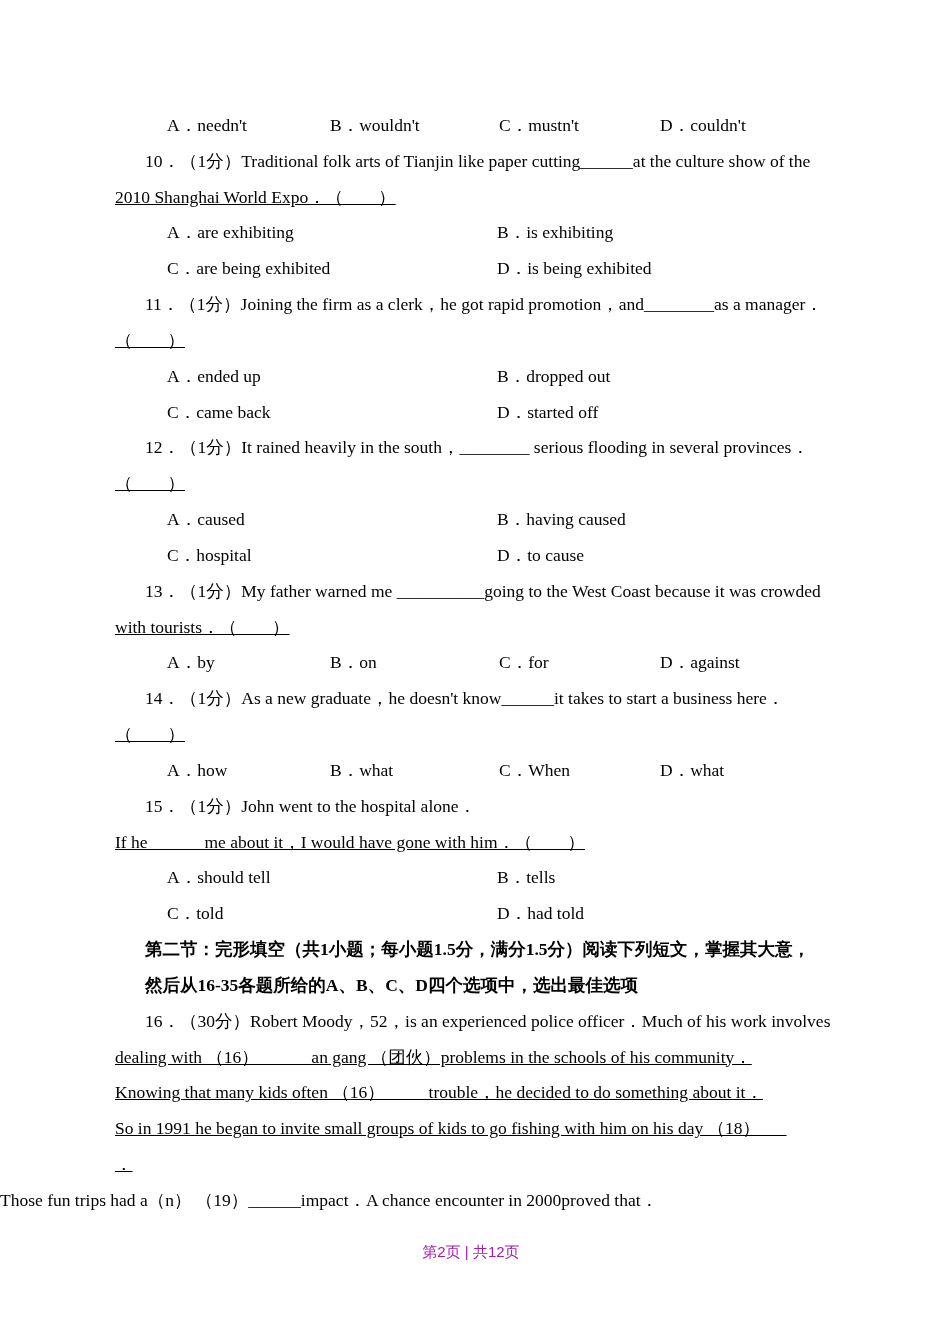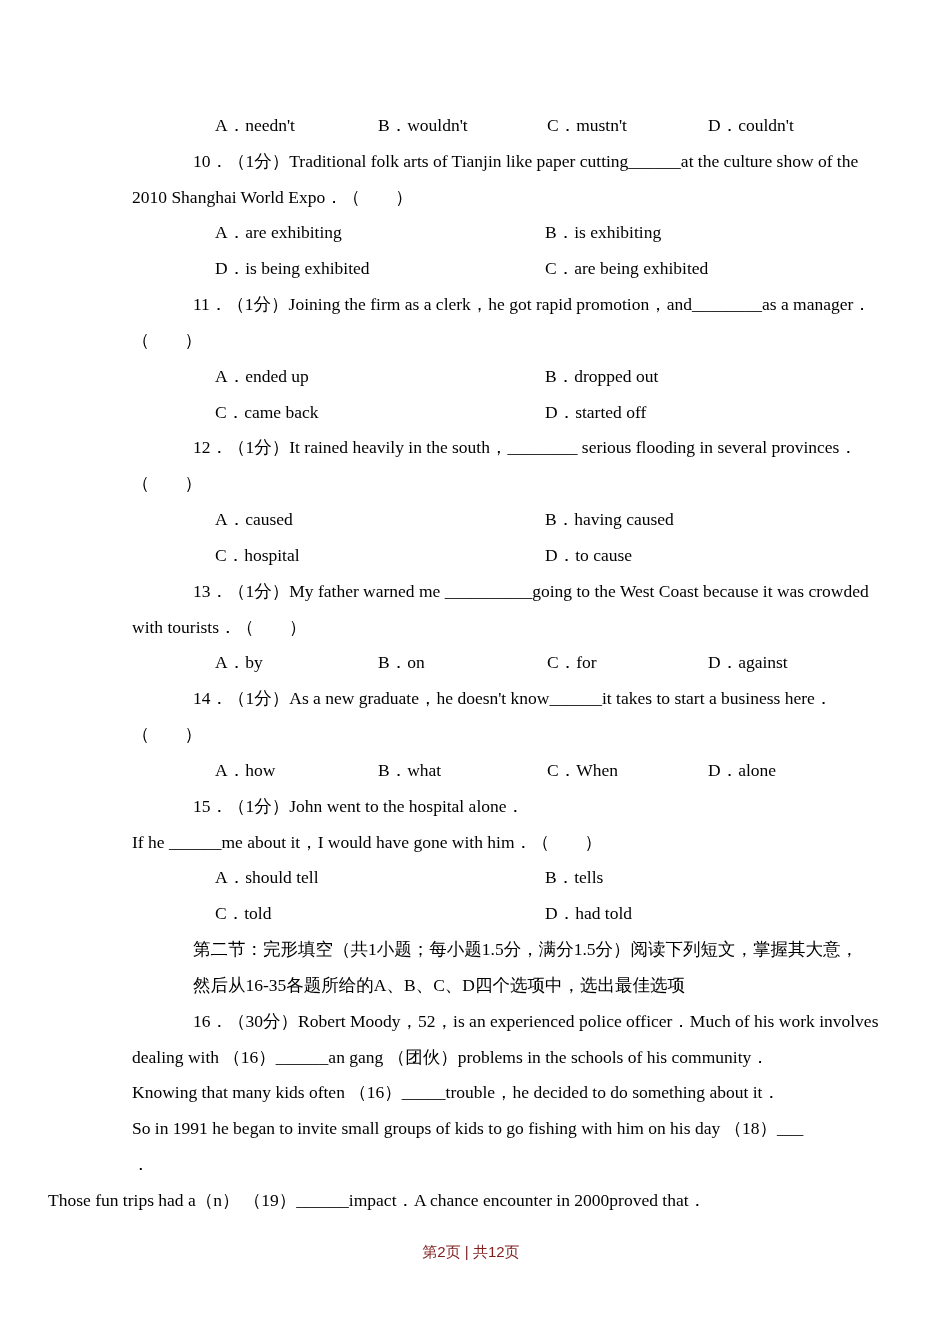--- a/index.html
+++ b/index.html
@@ -20,76 +20,75 @@
   .content {
     position: absolute;
     top: 108px;
     left: 0;
     width: 950px;
   }
   .line {
     line-height: 35.83px;
     height: 35.83px;
     white-space: pre;
-    margin-left: 48px;
   }
   .line.first   { padding-left: 145px; }
-  .line.cont    { padding-left: 84px; }
+  .line.cont    { padding-left: 115px; text-decoration: underline; }
   .line.para    { }
   .line.section {
     padding-left: 145px;
-    font-weight: normal;
+    font-weight: bold;
   }
   .line.opts {
     padding-left: 167px;
     display: flex;
   }
   .opts .opt { flex: 0 0 auto; white-space: pre; }
   .opts.opt4 .opt:nth-child(1) { width: 163px; }
   .opts.opt4 .opt:nth-child(2) { width: 169px; }
   .opts.opt4 .opt:nth-child(3) { width: 161px; }
   .opts.opt4 .opt:nth-child(4) { width: auto; }
   .opts.opt2 .opt:nth-child(1) { width: 330px; }
   .opts.opt2 .opt:nth-child(2) { width: auto; }
   .footer {
     position: absolute;
     top: 1240px;
     left: 0;
     width: 942px;
     text-align: center;
     font-family: "Liberation Sans", "DejaVu Sans", sans-serif;
     font-size: 15px;
-    color: #7f1d1d;
+    color: #a21caf;
     line-height: 24px;
   }
 </style>
 </head>
 <body>
 
 <div class="page">
   <div class="content" id="content">
       <div class="line opts opt4"><span class="opt">A．needn't</span><span class="opt">B．wouldn't</span><span class="opt">C．mustn't</span><span class="opt">D．couldn't</span></div>
       <div class="line first">10．（1分）Traditional folk arts of Tianjin like paper cutting______at the culture show of the</div>
       <div class="line cont">2010 Shanghai World Expo．（　　）</div>
       <div class="line opts opt2"><span class="opt">A．are exhibiting</span><span class="opt">B．is exhibiting</span></div>
-      <div class="line opts opt2"><span class="opt">D．is being exhibited</span><span class="opt">C．are being exhibited</span></div>
+      <div class="line opts opt2"><span class="opt">C．are being exhibited</span><span class="opt">D．is being exhibited</span></div>
       <div class="line first">11．（1分）Joining the firm as a clerk，he got rapid promotion，and________as a manager．</div>
       <div class="line cont">（　　）</div>
       <div class="line opts opt2"><span class="opt">A．ended up</span><span class="opt">B．dropped out</span></div>
       <div class="line opts opt2"><span class="opt">C．came back</span><span class="opt">D．started off</span></div>
       <div class="line first">12．（1分）It rained heavily in the south，________ serious flooding in several provinces．</div>
       <div class="line cont">（　　）</div>
       <div class="line opts opt2"><span class="opt">A．caused</span><span class="opt">B．having caused</span></div>
       <div class="line opts opt2"><span class="opt">C．hospital</span><span class="opt">D．to cause</span></div>
       <div class="line first">13．（1分）My father warned me __________going to the West Coast because it was crowded</div>
       <div class="line cont">with tourists．（　　）</div>
       <div class="line opts opt4"><span class="opt">A．by</span><span class="opt">B．on</span><span class="opt">C．for</span><span class="opt">D．against</span></div>
       <div class="line first">14．（1分）As a new graduate，he doesn't know______it takes to start a business here．</div>
       <div class="line cont">（　　）</div>
-      <div class="line opts opt4"><span class="opt">A．how</span><span class="opt">B．what</span><span class="opt">C．When</span><span class="opt">D．alone</span></div>
+      <div class="line opts opt4"><span class="opt">A．how</span><span class="opt">B．what</span><span class="opt">C．When</span><span class="opt">D．what</span></div>
       <div class="line first">15．（1分）John went to the hospital alone．</div>
       <div class="line cont">If he ______me about it，I would have gone with him．（　　）</div>
       <div class="line opts opt2"><span class="opt">A．should tell</span><span class="opt">B．tells</span></div>
       <div class="line opts opt2"><span class="opt">C．told</span><span class="opt">D．had told</span></div>
       <div class="line section">第二节：完形填空（共1小题；每小题1.5分，满分1.5分）阅读下列短文，掌握其大意，</div>
       <div class="line section">然后从16-35各题所给的A、B、C、D四个选项中，选出最佳选项</div>
       <div class="line first">16．（30分）Robert Moody，52，is an experienced police officer．Much of his work involves</div>
       <div class="line cont">dealing with （16）______an gang （团伙）problems in the schools of his community．</div>
       <div class="line cont">Knowing that many kids often （16）_____trouble，he decided to do something about it．</div>
       <div class="line cont">So in 1991 he began to invite small groups of kids to go fishing with him on his day （18）___</div>

